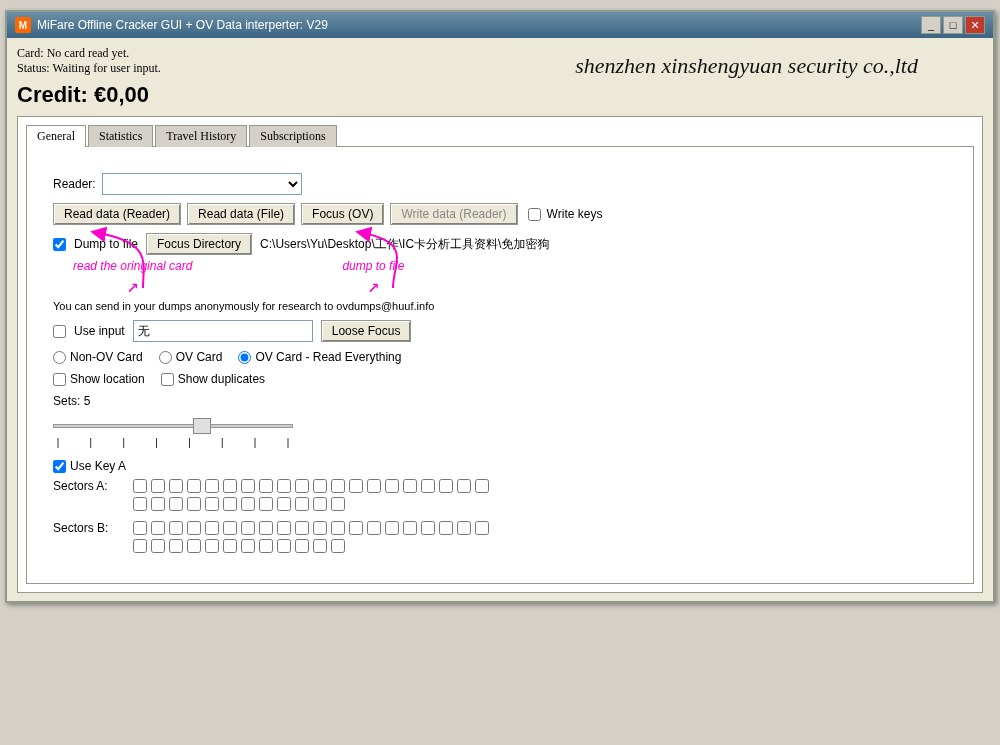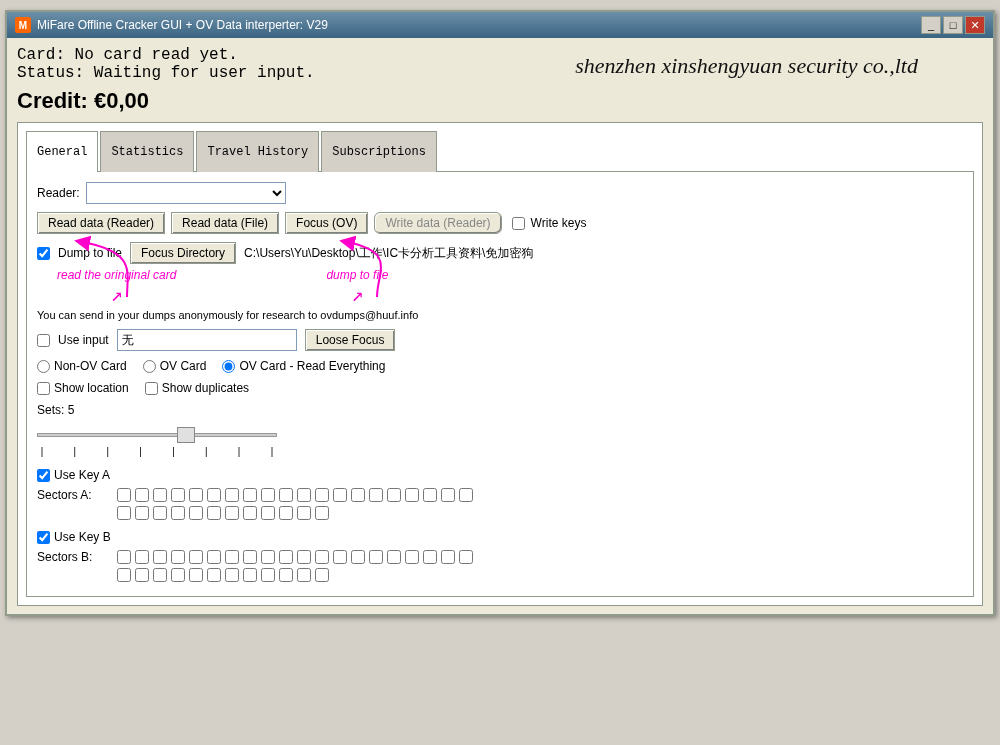--- a/index.html
+++ b/index.html
@@ -61,22 +61,22 @@
       justify-content: center;
       font-family: sans-serif;
     }
     .title-btn.close { background: #c0392b; color: white; }
     .content {
       padding: 8px 10px;
       background: #ece9d8;
     }
     .status-area {
       margin-bottom: 6px;
-      font-size: 16px;
-      font-family: Liberation Mono, monospace;
+      font-size: 12px;
+      font-family: Liberation Serif, serif;
     }
     .credit-line {
       font-size: 22px;
       font-weight: bold;
       font-family: Arial, sans-serif;
       margin-bottom: 8px;
     }
     .brand-text {
       position: absolute;
       top: 55px;
@@ -90,36 +90,36 @@
       border: 1px solid #919b8c;
       background: white;
       padding: 8px;
     }
     .tabs {
       display: flex;
       gap: 2px;
       margin-bottom: -1px;
     }
     .tab {
-      padding: 13px 10px;
+      padding: 3px 10px;
       background: #d4d0c8;
       border: 1px solid #919b8c;
       border-bottom: none;
       cursor: pointer;
       font-size: 12px;
-      font-family: Liberation Mono, monospace;
+      font-family: Liberation Serif, serif;
     }
     .tab.active {
       background: white;
       position: relative;
       z-index: 1;
     }
     .tab-content {
       border: 1px solid #919b8c;
-      padding: 10px;
+      padding: 26px;
       background: white;
     }
     .row {
       display: flex;
       align-items: center;
       gap: 6px;
       margin-bottom: 8px;
     }
     label {
       font-size: 12px;
@@ -139,21 +139,20 @@
       padding: 3px 10px;
       font-size: 12px;
       font-family: Tahoma, sans-serif;
       cursor: pointer;
       box-shadow: 1px 1px 0 white inset, -1px -1px 0 #808080 inset;
       min-width: 50px;
     }
     .btn:disabled {
       color: #888;
       cursor: default;
-      border-radius: 6px;
     }
     .btn-primary {
       background: #ece9d8;
     }
     .dump-row {
       display: flex;
       align-items: center;
       gap: 8px;
       margin-bottom: 4px;
     }
@@ -421,24 +420,20 @@
           <input type="checkbox" class="sector-check" style="">
           <input type="checkbox" class="sector-check" style="">
           <input type="checkbox" class="sector-check" style="">
           <input type="checkbox" class="sector-check" style="">
           <input type="checkbox" class="sector-check" style="">
           <input type="checkbox" class="sector-check" style="">
           <input type="checkbox" class="sector-check" style="">
           <input type="checkbox" class="sector-check" style="">
         </div>
 
-        <div class="use-key-row">
-          <input type="checkbox" checked="" style="">
-          <label>Use Key B</label>
-        </div>
 
         <div class="sectors-row">
           <span style="min-width:76px;">Sectors B:</span>
           <input type="checkbox" class="sector-check" style="">
           <input type="checkbox" class="sector-check" style="">
           <input type="checkbox" class="sector-check" style="">
           <input type="checkbox" class="sector-check" style="">
           <input type="checkbox" class="sector-check" style="">
           <input type="checkbox" class="sector-check" style="">
           <input type="checkbox" class="sector-check" style="">

